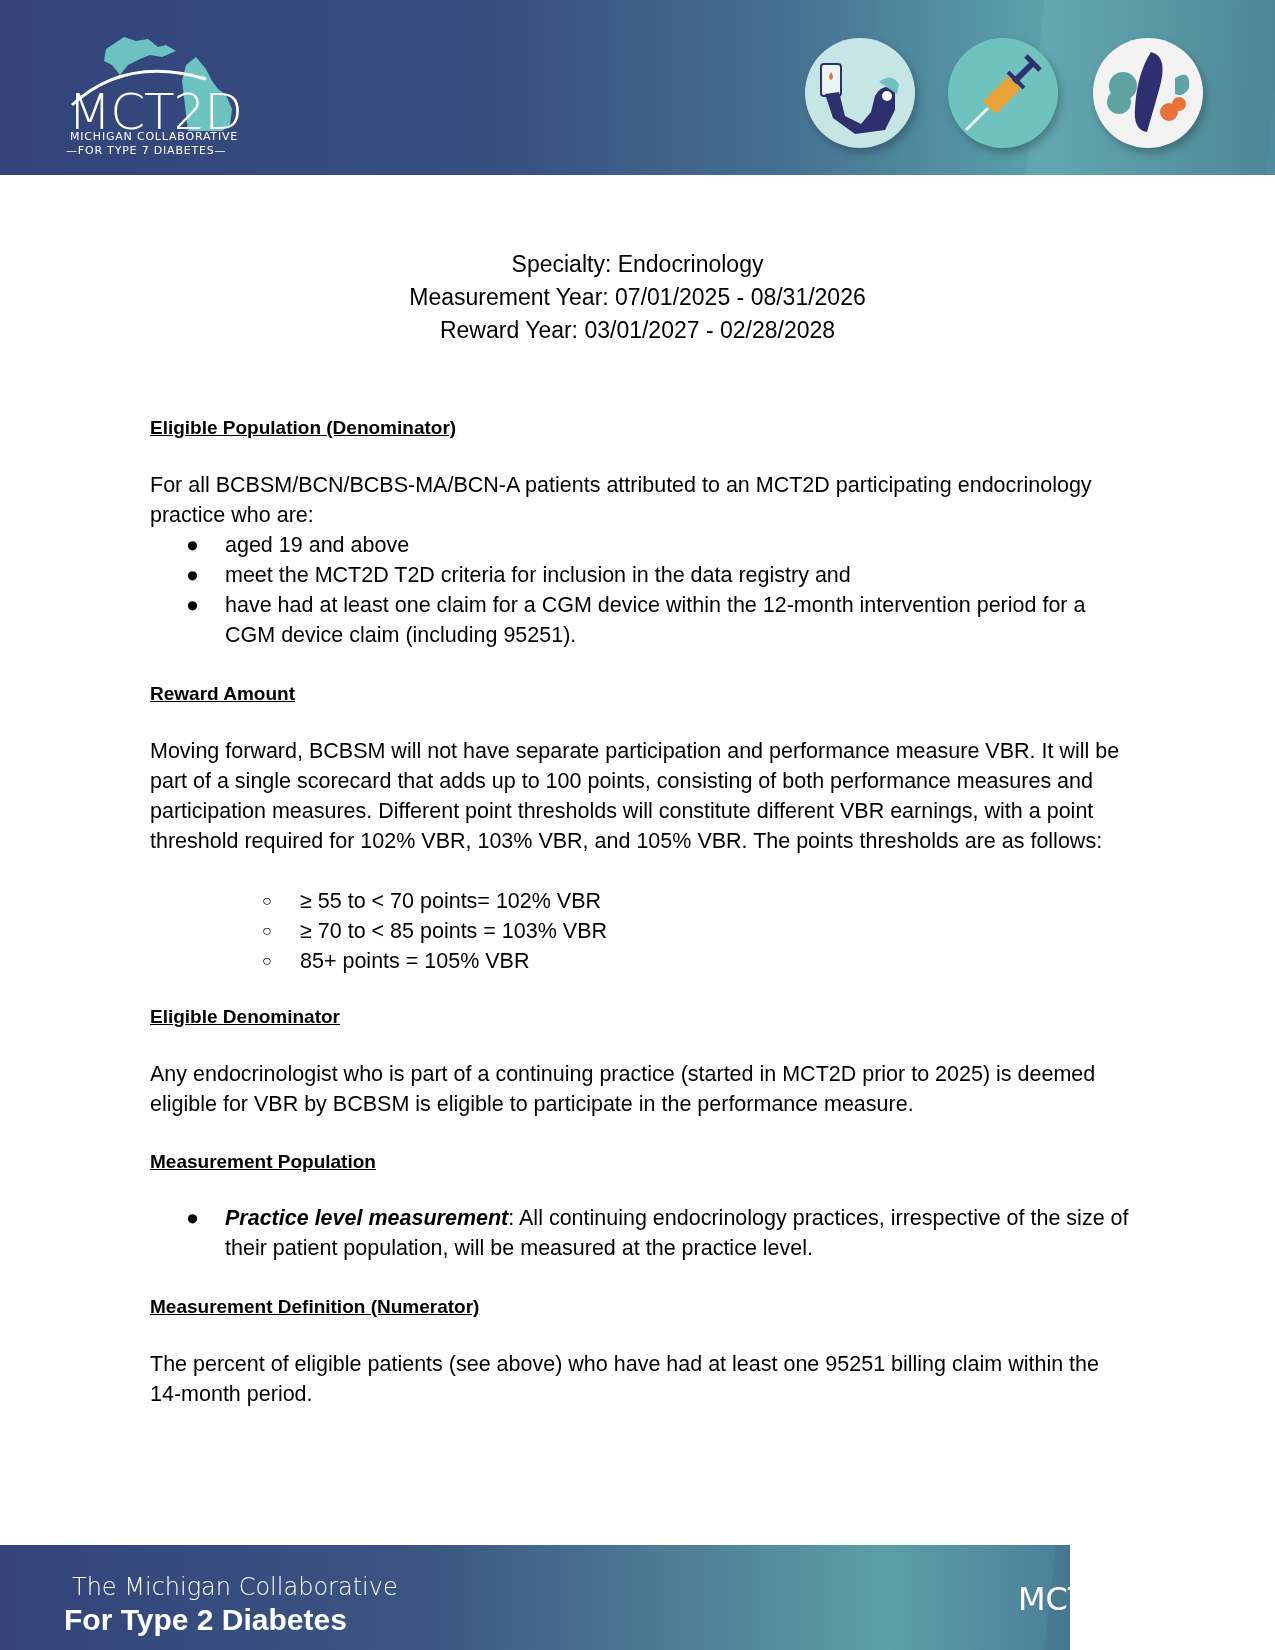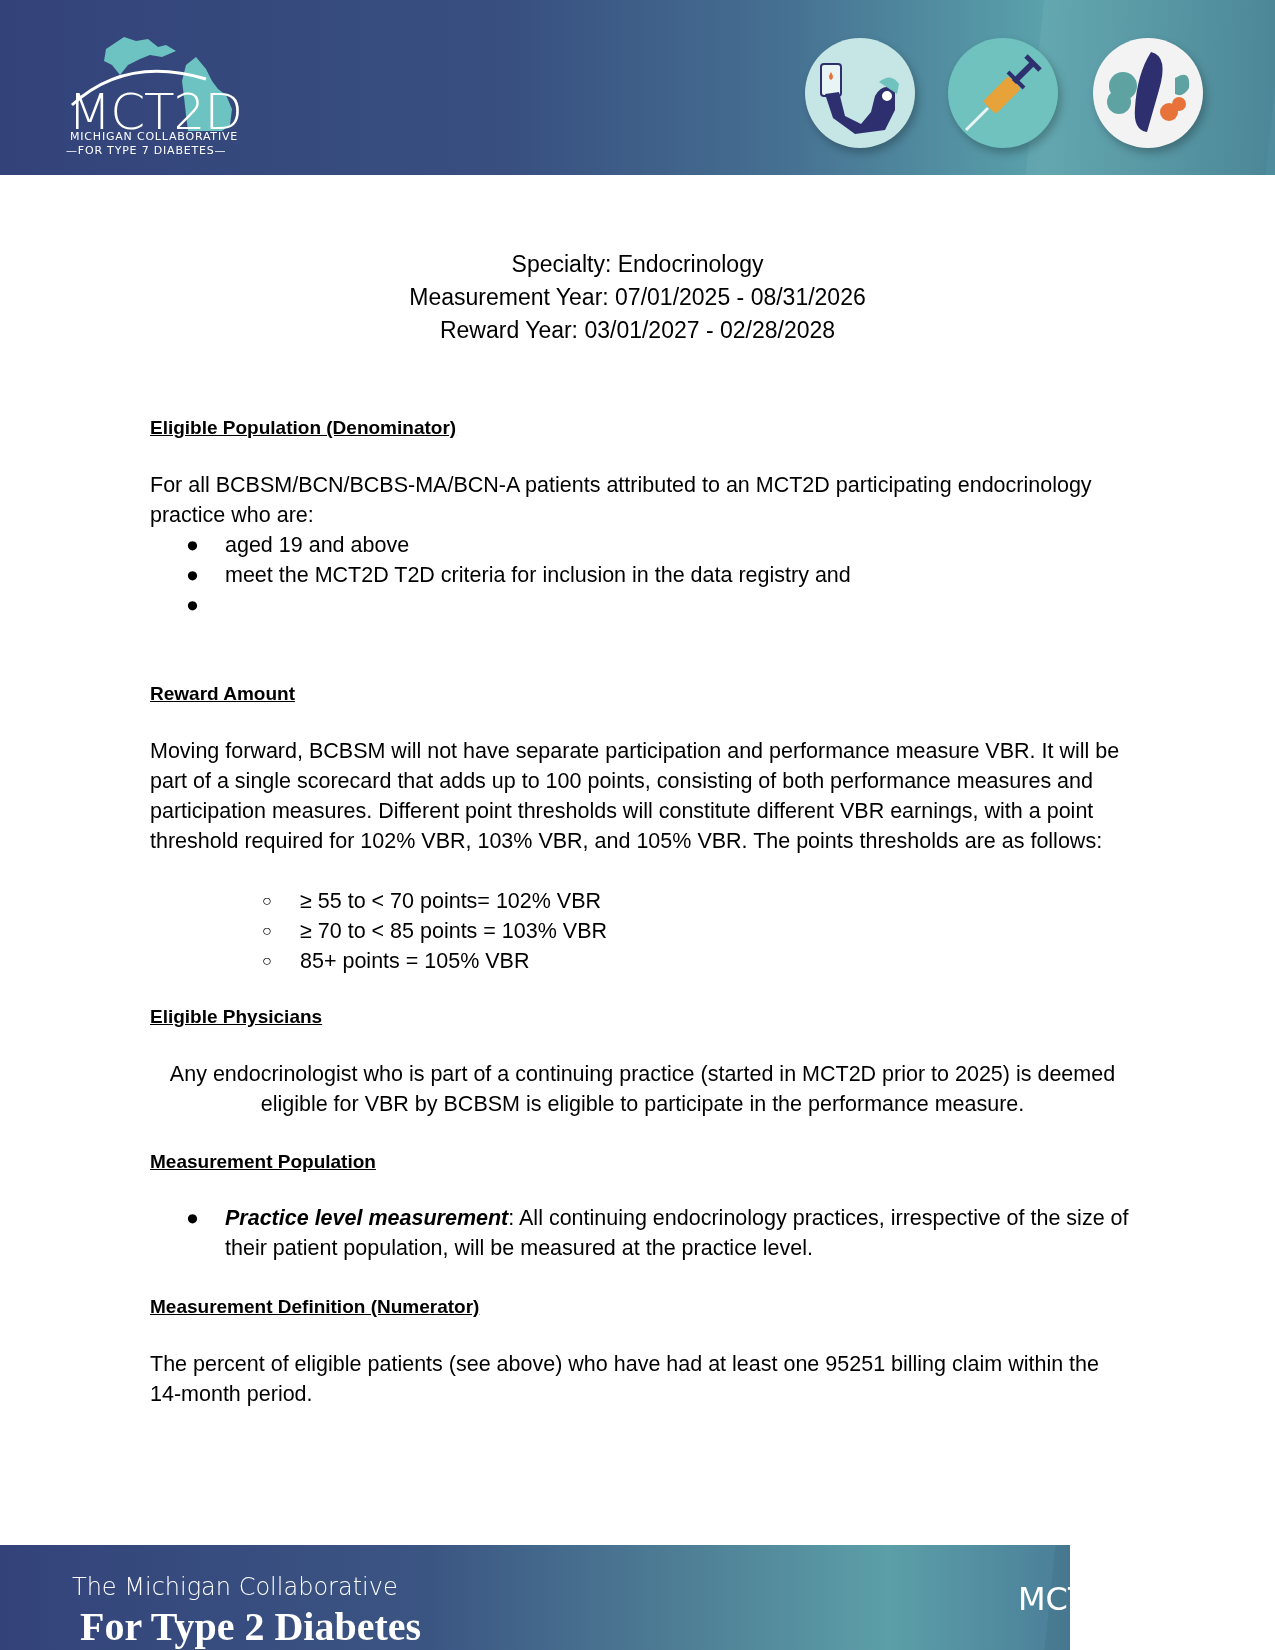--- a/index.html
+++ b/index.html
@@ -34,21 +34,21 @@
   .blist li .dot { position:absolute; left:36px; top:0; }
   .clist { position:absolute; left:150px; font-size:21.5px; line-height:30px; margin:0; padding:0; list-style:none; }
   .clist li { position:relative; padding-left:150px; }
   .clist li .circ { position:absolute; left:112px; top:0; font-size:16px; }
 
   .footer { position:absolute; left:0; top:1545px; width:1070px; height:105px;
             background:linear-gradient(90deg,#33437a 0%,#3b5583 40%,#4f8096 65%,#5c9fa8 83%,#4a7e98 100%); overflow:hidden; }
   .footer .sheen { position:absolute; left:1050px; top:0; width:240px; height:105px;
             background:linear-gradient(90deg,rgba(0,0,0,0.06),rgba(0,0,0,0.02)); transform:skewX(-6deg); }
   .f-line1 { position:absolute; left:72px; top:28px; font-size:24px; color:#fff; font-family:"DejaVu Sans", sans-serif; font-weight:300; }
-  .f-line2 { position:absolute; left:80px; top:58px; font-size:40px; color:#fff; font-family:Liberation Serif, serif; font-weight:bold; }
+  .f-line2 { position:absolute; left:64px; top:58px; font-size:30px; color:#fff; font-family:Liberation Sans, sans-serif; font-weight:bold; }
   .f-url { position:absolute; left:1018px; top:35px; font-size:32px; color:#fff; font-family:"DejaVu Sans", sans-serif; }
 </style>
 </head>
 <body>
 
 <div class="header">
   <div class="sheen"></div>
   <div class="logo">
     <svg width="190" height="125" viewBox="0 0 190 125">
       <path d="M40 14 L58 2 L70 6 L82 4 L92 12 L100 10 L110 16 L96 22 L84 20 L74 24 L62 30 L54 40 L46 30 L38 26 Z" fill="#6cc3c1"></path>
@@ -94,33 +94,33 @@
   <div class="meta-line">Specialty: Endocrinology</div>
   <div class="meta-line">Measurement Year: 07/01/2025 - 08/31/2026</div>
   <div class="meta-line">Reward Year: 03/01/2027 - 02/28/2028</div>
 </div>
 
 <div class="h2" style="top:417px;">Eligible Population (Denominator)</div>
 <div class="para" style="top:470px;">For all BCBSM/BCN/BCBS-MA/BCN-A patients attributed to an MCT2D participating endocrinology practice who are:</div>
 <ul class="blist" style="top:530px;">
   <li><span class="dot">●</span><span>aged 19 and above</span></li>
   <li><span class="dot">●</span><span>meet the MCT2D T2D criteria for inclusion in the data registry and</span></li>
-  <li><span class="dot">●</span></li>
+  <li><span class="dot">●</span><span>have had at least one claim for a CGM device within the 12-month intervention period for a CGM device claim (including 95251).</span></li>
 </ul>
 
 <div class="h2" style="top:683px;">Reward Amount</div>
 <div class="para" style="top:736px;">Moving forward, BCBSM will not have separate participation and performance measure VBR. It will be part of a single scorecard that adds up to 100 points, consisting of both performance measures and participation measures. Different point thresholds will constitute different VBR earnings, with a point threshold required for 102% VBR, 103% VBR, and 105% VBR. The points thresholds are as follows:</div>
 <ul class="clist" style="top:886px;">
   <li><span class="circ">○</span><span>≥ 55 to &lt; 70 points= 102% VBR</span></li>
   <li><span class="circ">○</span><span>≥ 70 to &lt; 85 points = 103% VBR</span></li>
   <li><span class="circ">○</span><span>85+ points = 105% VBR</span></li>
 </ul>
 
-<div class="h2" style="top:1006px;">Eligible Physicians</div>
-<div class="para" style="top:1059px;text-align:center;">Any endocrinologist who is part of a continuing practice (started in MCT2D prior to 2025) is deemed eligible for VBR by BCBSM is eligible to participate in the performance measure.</div>
+<div class="h2" style="top:1006px;">Eligible Denominator</div>
+<div class="para" style="top:1059px;">Any endocrinologist who is part of a continuing practice (started in MCT2D prior to 2025) is deemed eligible for VBR by BCBSM is eligible to participate in the performance measure.</div>
 
 <div class="h2" style="top:1151px;">Measurement Population</div>
 <ul class="blist" style="top:1203px;">
   <li><span class="dot">●</span><b><i>Practice level measurement</i></b><span>: All continuing endocrinology practices, irrespective of the size of their patient population, will be measured at the practice level.</span></li>
 </ul>
 
 <div class="h2" style="top:1296px;">Measurement Definition (Numerator)</div>
 <div class="para" style="top:1349px;">The percent of eligible patients (see above) who have had at least one 95251 billing claim within the 14-month period.</div>
 
 <div class="footer">

